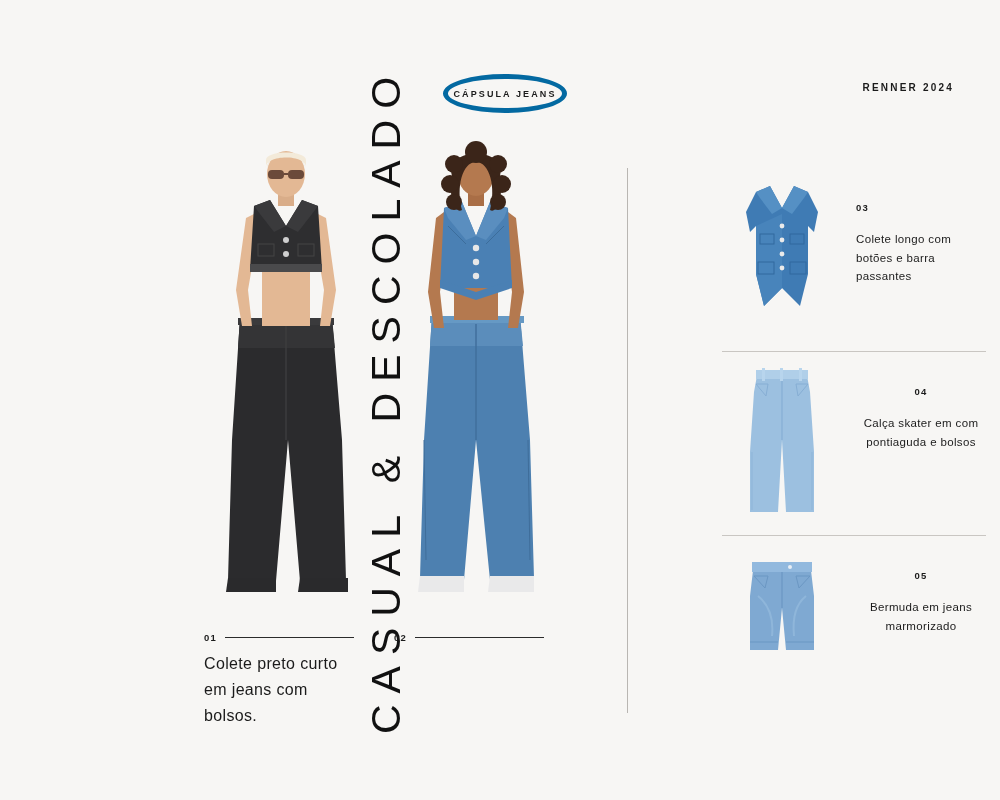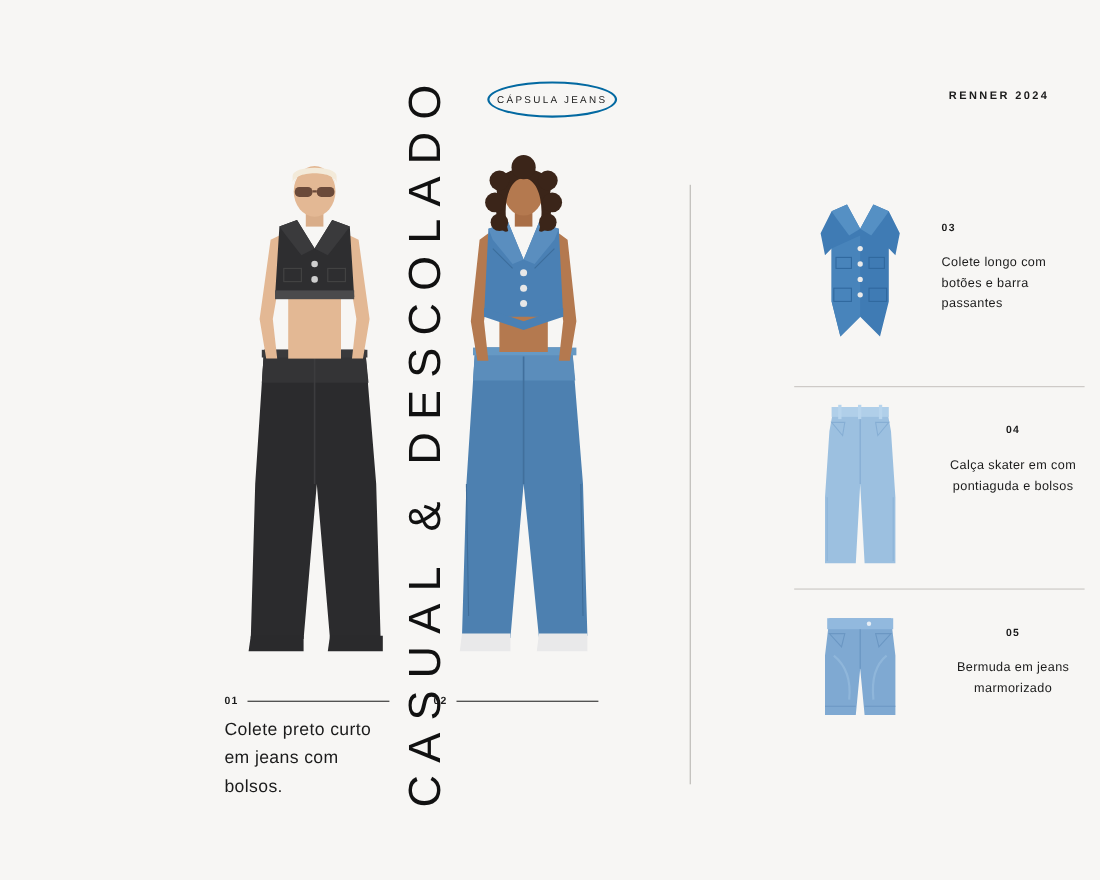--- a/index.html
+++ b/index.html
@@ -31,28 +31,28 @@
     font-family: "Liberation Sans", sans-serif;
   }
 
   
   .badge {
     position: absolute;
     left: 443px;
     top: 74px;
     width: 114px;
     height: 29px;
-    border: 2px solid #0369a1;
+    border: 5px solid #0369a1;
     border-radius: 50%;
     display: flex;
     align-items: center;
     justify-content: center;
     font-size: 9px;
     letter-spacing: 2.1px;
-    font-weight: 400;
+    font-weight: 700;
     color: #1b1b1b;
   }
   .brandmark {
     position: absolute;
     right: 46px;
     top: 82px;
     font-size: 10px;
     letter-spacing: 2.2px;
     font-weight: 700;
     color: #1b1b1b;

